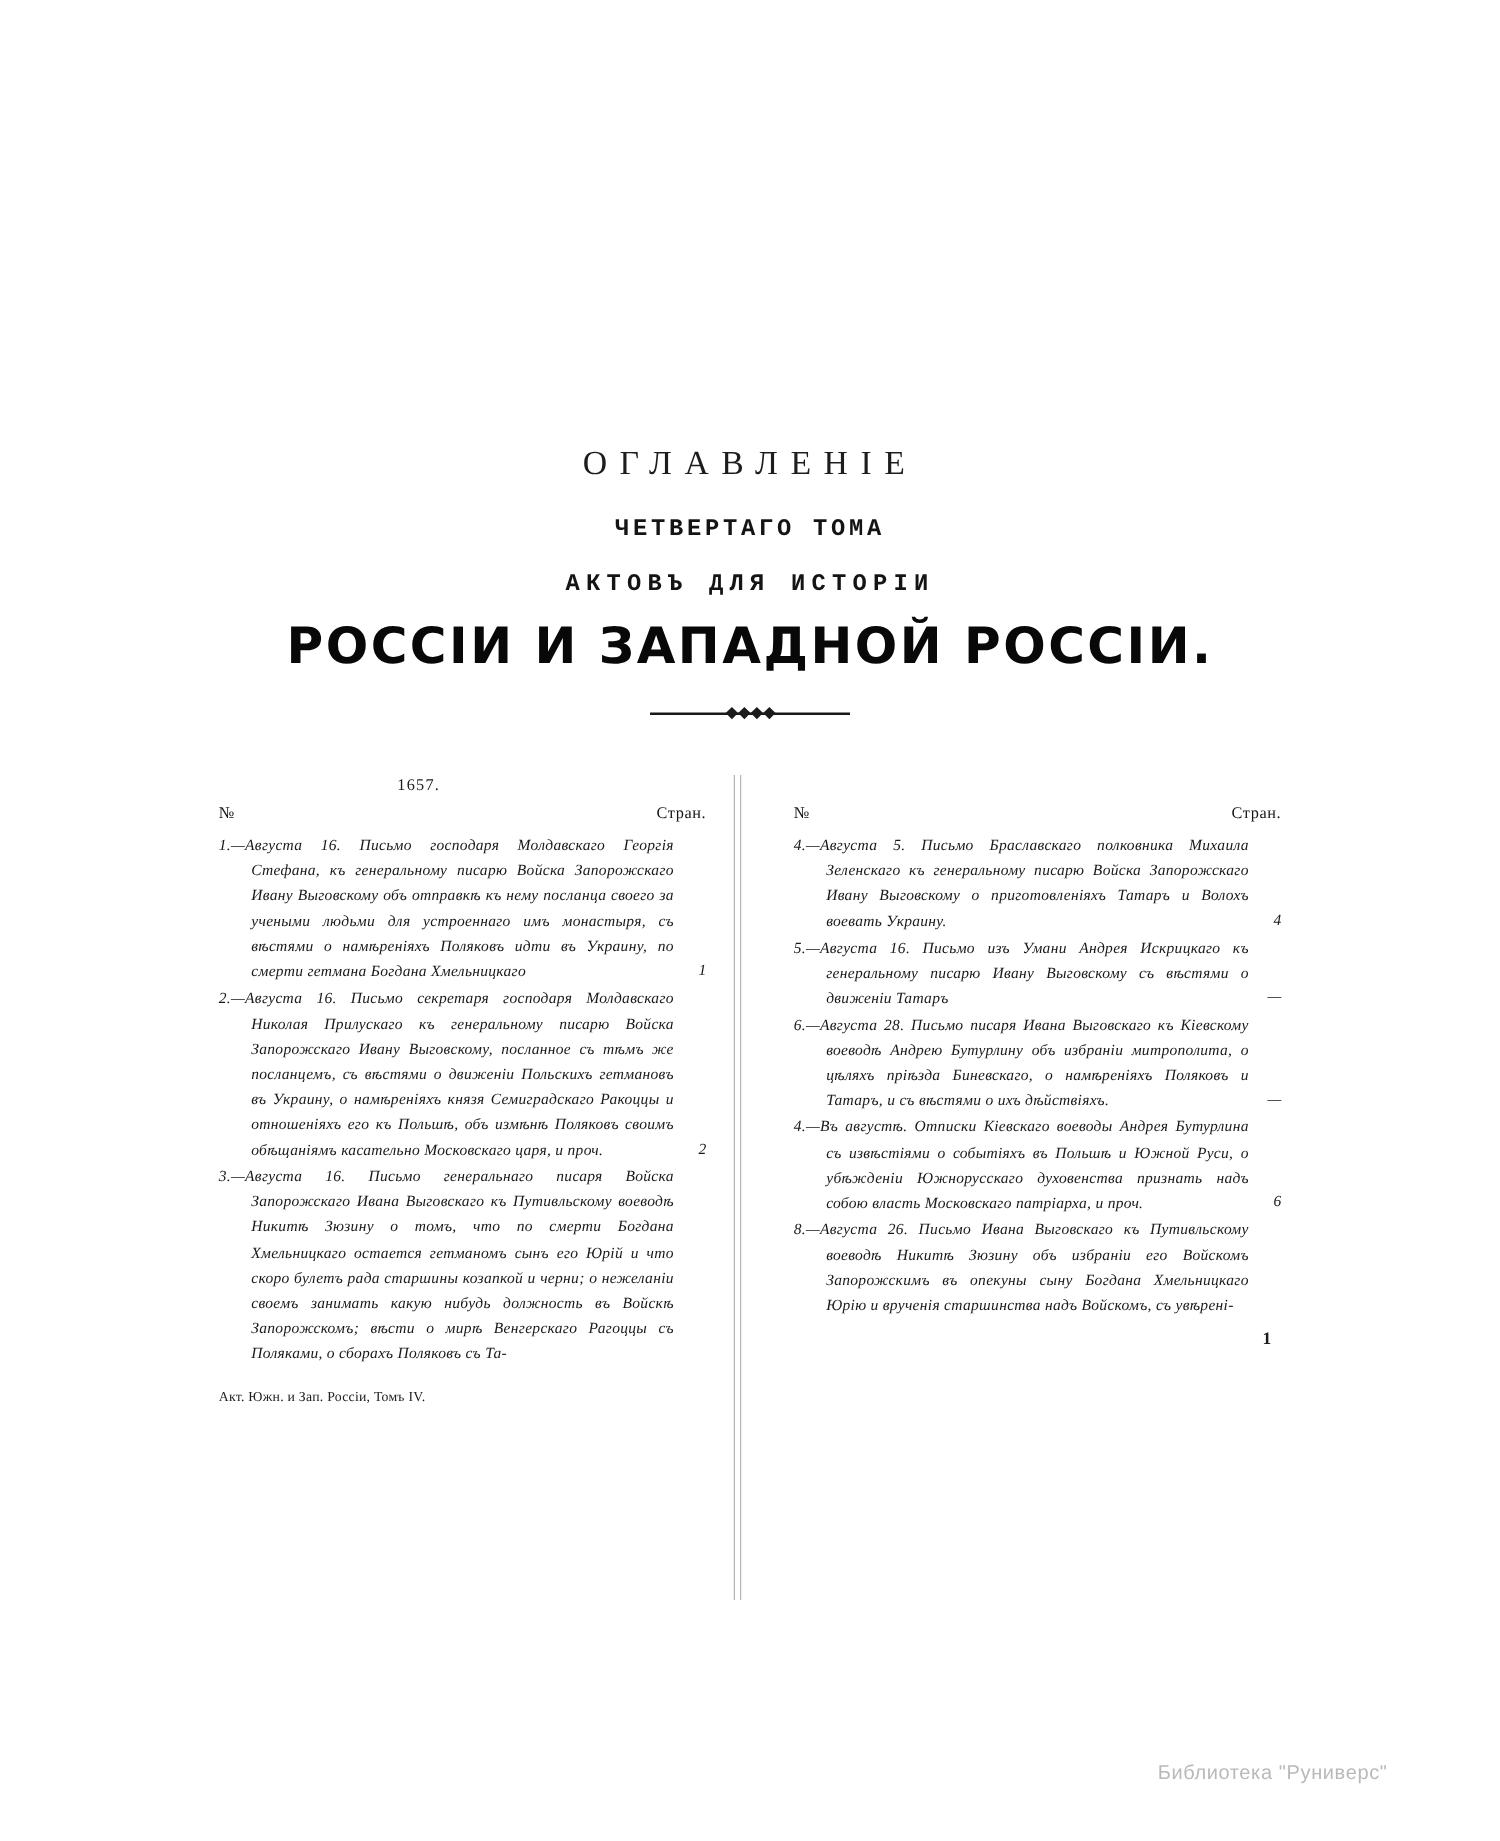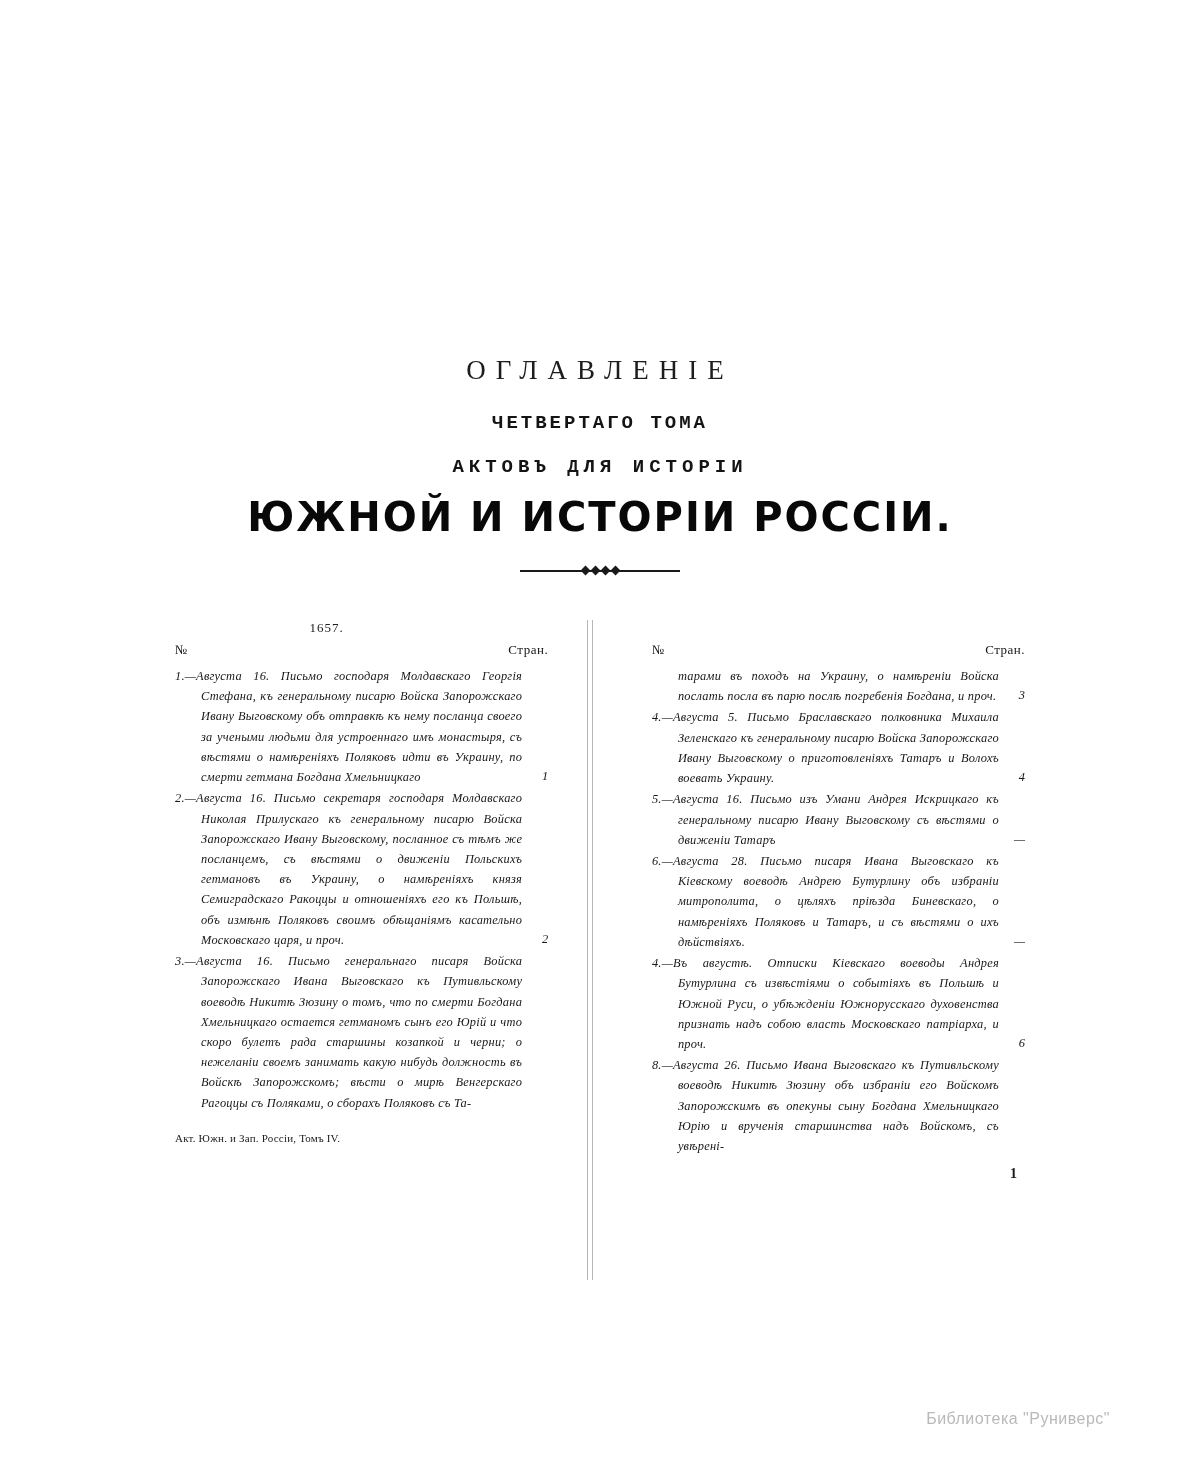--- a/index.html
+++ b/index.html
@@ -82,21 +82,21 @@
     transform: rotate(45deg);
   }
 
   
   .columns {
     position: absolute;
     top: 620px;
     left: 175px;
     width: 850px;
     display: flex;
-    gap: 17px;
+    gap: 0;
   }
   .col {
     width: 400px;
     position: relative;
   }
   .col-left { padding-right: 16px; }
   .col-right { padding-left: 36px; }
 
   .divider {
     width: 4px;
@@ -184,21 +184,21 @@
 </style>
 </head>
 <body>
 
 <div class="page">
 
   <div class="title-block">
     <div class="t-main">ОГЛАВЛЕНIЕ</div>
     <div class="t-sub1">ЧЕТВЕРТАГО ТОМА</div>
     <div class="t-sub2">АКТОВЪ ДЛЯ ИСТОРIИ</div>
-    <div class="t-big">ЮЖНОЙ И ИСТОРIИ РОССIИ.</div>
+    <div class="t-big">РОССIИ И ЗАПАДНОЙ РОССIИ.</div>
     <div class="rule">
       <div class="bar"></div>
       <div class="dia" style="left:62px"></div>
       <div class="dia" style="left:72px"></div>
       <div class="dia" style="left:82px"></div>
       <div class="dia" style="left:92px"></div>
     </div>
   </div>
 
   <div class="columns">
@@ -230,24 +230,20 @@
 
     <div class="divider"></div>
 
     <div class="col col-right">
       <div class="year">&nbsp;</div>
       <div class="colhead">
         <span class="no">№</span>
         <span class="pg">Стран.</span>
       </div>
 
-      <div class="entry cont">
-        <div class="txt"><span>тарами въ походъ на Украину, о намѣренiи Войска послать посла въ парю послѣ погребенiя Богдана, и проч.</span></div>
-        <div class="pnum">3</div>
-      </div>
 
       <div class="entry">
         <div class="txt"><span class="lead">4.—Августа 5.</span> <span>Письмо Браславскаго полковника Михаила Зеленскаго къ генеральному писарю Войска Запорожскаго Ивану Выговскому о приготовленiяхъ Татаръ и Волохъ воевать Украину.</span></div>
         <div class="pnum">4</div>
       </div>
 
       <div class="entry">
         <div class="txt"><span class="lead">5.—Августа 16.</span> <span>Письмо изъ Умани Андрея Искрицкаго къ генеральному писарю Ивану Выговскому съ вѣстями о движенiи Татаръ</span></div>
         <div class="pnum">—</div>
       </div>

